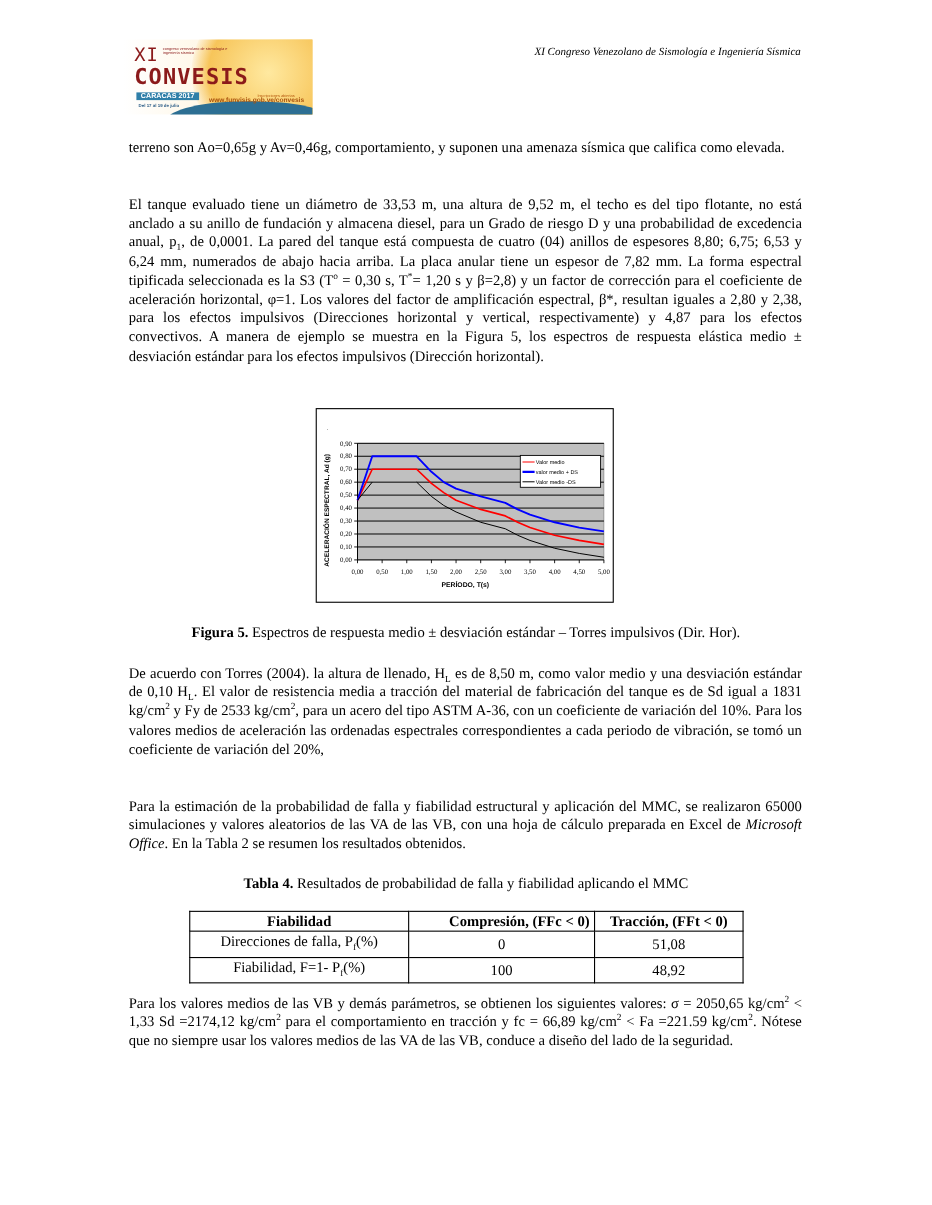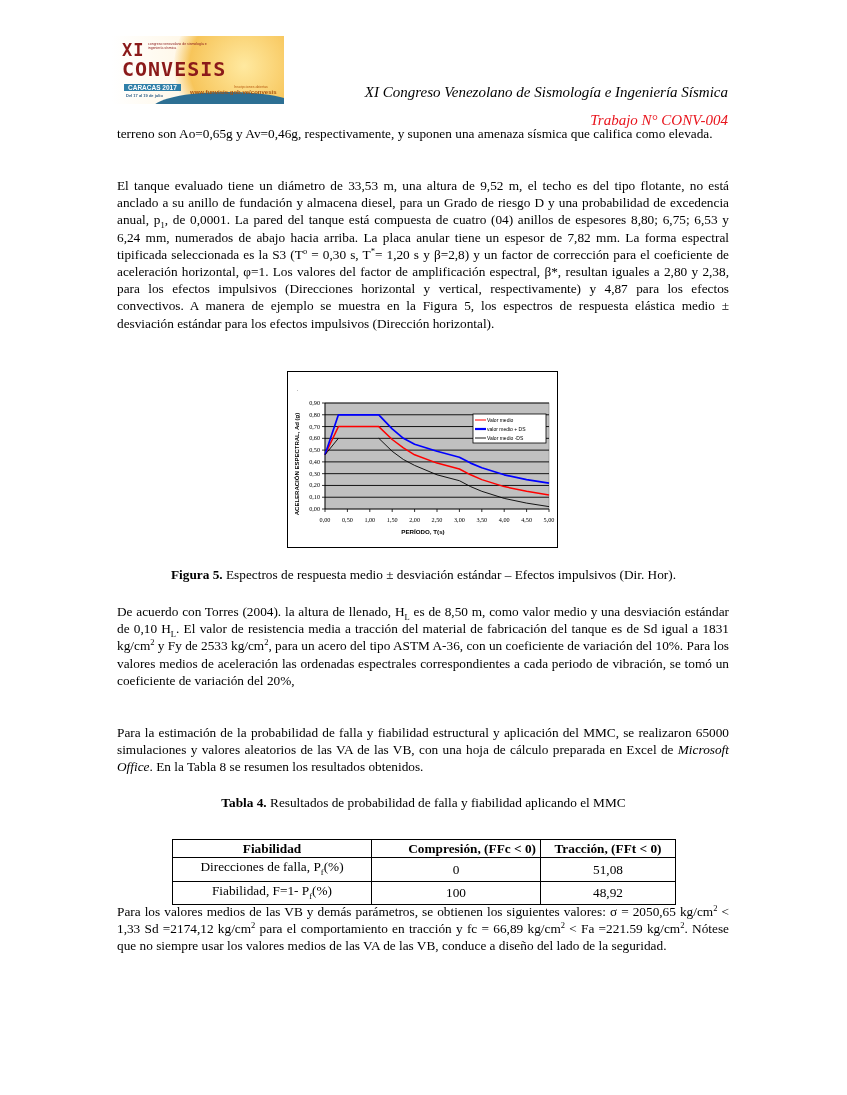--- a/index.html
+++ b/index.html
@@ -4,53 +4,53 @@
 <style>
   html, body { margin: 0; padding: 0; background: #ffffff; }
   body { width: 847px; height: 1095px; position: relative; overflow: hidden;
          font-family: "Liberation Serif", serif; color: #000; }
   .logo { position: absolute; left: 112px; top: 36px; width: 172px; height: 68px;
           background: linear-gradient(90deg, #ffffff 0%, #fff7e6 45%, #fde7a6 75%, #f6c24a 100%);
           overflow: hidden; }
   .logo .sun { position: absolute; right: -30px; top: -40px; width: 140px; height: 140px; border-radius: 50%;
                background: radial-gradient(circle, #ffe9a0 0%, #f7c55a 55%, rgba(247,197,90,0) 72%); }
   .logo .xi { position: absolute; left: 10px; top: 4px; font-family: "DejaVu Sans Mono", monospace;
-              font-size: 17px; font-weight: bold; color: #8b1a1a; letter-spacing: 1px; }
+              font-size: 17px; font-weight: normal; color: #8b1a1a; letter-spacing: 1px; }
   .logo .conv { position: absolute; left: 10px; top: 21px; font-family: "DejaVu Sans Mono", monospace;
                 font-size: 20px; font-weight: bold; color: #8b1a1a; letter-spacing: 1px; }
   .logo .small { position: absolute; left: 36px; top: 6px; font-family: "Liberation Sans", sans-serif;
                  font-size: 3.5px; color: #8b1a1a; line-height: 4px; width: 60px; }
   .logo .caracas { position: absolute; left: 12px; top: 48px; background: #2f7fa8; color: #fff;
                    font-family: "Liberation Sans", sans-serif; font-size: 6.5px; padding: 0 4px; font-weight: bold; }
   .logo .dates { position: absolute; left: 14px; top: 57px; font-family: "Liberation Sans", sans-serif;
                  font-size: 4px; color: #2f5f88; font-weight: bold; }
   .logo .insc { position: absolute; left: 122px; top: 49px; font-family: "Liberation Sans", sans-serif;
                 font-size: 3.5px; color: #b65a10; }
   .logo .url { position: absolute; left: 78px; top: 53px; font-family: "Liberation Sans", sans-serif;
                font-size: 6px; color: #a8530e; font-weight: bold; }
   .logo .hill { position: absolute; left: 40px; bottom: -22px; width: 150px; height: 34px;
                 border-radius: 50% 50% 0 0; background: #2d6f93; }
 
   .header { position: absolute; right: 119px; top: 40px; text-align: right; font-style: italic;
-            font-size: 15px; line-height: 15px; margin-top: 45px; }
+            font-size: 10px; line-height: 15px; }
   .header .red { color: #e8141c; margin-top: 13px; display: block; }
 
   .para { position: absolute; left: 117px; width: 612px; font-size: 13.3px; line-height: 17.2px;
           text-align: justify; }
   .para sub, .para sup { font-size: 8.5px; line-height: 0; }
 
   .figure-frame { position: absolute; left: 287px; top: 371px; width: 271px; height: 177px;
                   border: 1px solid #000; box-sizing: border-box; background: #fff; }
   .figure-frame svg { position: absolute; left: 0; top: 0; }
 
   .caption { position: absolute; left: 0; width: 847px; text-align: center; font-size: 13.3px; }
   .caption b { font-weight: bold; }
 
   table.results { position: absolute; left: 172px; top: 828px; border-collapse: collapse;
-                  font-size: 13.3px; width: 504px; margin-top: 11px; }
+                  font-size: 13.3px; width: 504px; }
   table.results th, table.results td { border: 1px solid #000; text-align: center; padding: 0 4px;
                   line-height: 17px; }
   table.results th { font-weight: bold; }
   table.results sub { font-size: 8.5px; }
 </style>
 </head>
 <body>
 
 <div class="logo">
   <div class="sun"></div>
@@ -59,24 +59,23 @@
   <div class="small">congreso venezolano de sismología e ingeniería sísmica</div>
   <div class="conv">CONVESIS</div>
   <div class="caracas">CARACAS 2017</div>
   <div class="dates">Del 17 al 19 de julio</div>
   <div class="insc">Inscripciones abiertas</div>
   <div class="url">www.funvisis.gob.ve/convesis</div>
 </div>
 
 <div class="header">
   <div>XI Congreso Venezolano de Sismología e Ingeniería Sísmica</div>
-  <span class="red">Trabajo N° CONV-004</span>
 </div>
 
-<div class="para" style="top:125px;">terreno son Ao=0,65g y Av=0,46g, respectivamente, y suponen una amenaza sísmica que califica como elevada.</div>
+<div class="para" style="top:125px;">terreno son Ao=0,65g y Av=0,46g, comportamiento, y suponen una amenaza sísmica que califica como elevada.</div>
 
 <div class="para" style="top:177px;"><span>El tanque evaluado tiene un diámetro de 33,53 m, una altura de 9,52 m, el techo es del tipo flotante, no está anclado a su anillo de fundación y almacena diesel, para un Grado de riesgo D y una probabilidad de excedencia anual, p</span><sub>1</sub><span>,  de 0,0001. La pared del tanque está compuesta de cuatro (04) anillos de espesores 8,80; 6,75; 6,53 y 6,24 mm, numerados de abajo hacia arriba. La placa anular tiene un espesor de 7,82 mm.  La forma espectral tipificada seleccionada es la S3 (T</span><sup>o</sup><span> = 0,30 s, T</span><sup>*</sup><span>= 1,20 s y β=2,8) y un factor de corrección para el coeficiente de aceleración horizontal, φ=1.  Los valores del factor de amplificación espectral, β*, resultan iguales a 2,80 y 2,38, para los efectos impulsivos (Direcciones horizontal y vertical, respectivamente) y 4,87 para los efectos convectivos. A manera de ejemplo se muestra en la Figura 5, los espectros de respuesta elástica medio ± desviación estándar para los efectos impulsivos (Dirección horizontal).</span></div>
 
 <div class="figure-frame">
   <svg id="chart" width="271" height="177">
     <text x="9" y="19" font-size="5" fill="#000">.</text>
     <rect id="plot-bg" x="37" y="31" width="224" height="106" fill="#c0c0c0" stroke="#808080" stroke-width="0.6"></rect>
     <g id="gridlines">
         <line x1="37" x2="261" y1="125.22222222222223" y2="125.22222222222223" stroke="#000" stroke-width="0.9"></line>
         <line x1="37" x2="261" y1="113.44444444444444" y2="113.44444444444444" stroke="#000" stroke-width="0.9"></line>
@@ -151,25 +150,25 @@
         <line x1="187" x2="198" y1="48" y2="48" stroke="#ff0000" stroke-width="1"></line>
         <text x="199" y="50" font-size="5" font-family="Liberation Sans, sans-serif">Valor medio</text>
         <line x1="187" x2="198" y1="57" y2="57" stroke="#0000ff" stroke-width="2.2"></line>
         <text x="199" y="59" font-size="5" font-family="Liberation Sans, sans-serif">valor medio + DS</text>
         <line x1="187" x2="198" y1="66" y2="66" stroke="#000000" stroke-width="0.9"></line>
         <text x="199" y="68" font-size="5" font-family="Liberation Sans, sans-serif">Valor medio -DS</text>
       </g>
   </svg>
 </div>
 
-<div class="caption" style="top:567px;"><b>Figura 5.</b><span> Espectros de respuesta medio ± desviación estándar – Efectos impulsivos (Dir. Hor).</span></div>
+<div class="caption" style="top:567px;"><b>Figura 5.</b><span> Espectros de respuesta medio ± desviación estándar – Torres impulsivos (Dir. Hor).</span></div>
 
 <div class="para" style="top:603px;"><span>De acuerdo con Torres (2004). la altura de llenado, H</span><sub>L</sub><span> es de  8,50 m, como valor medio y una desviación estándar de 0,10 H</span><sub>L</sub><span>. El valor de resistencia media a tracción del material de fabricación del tanque es de Sd igual a 1831 kg/cm</span><sup>2</sup><span> y Fy de 2533 kg/cm</span><sup>2</sup><span>, para un acero del tipo ASTM A-36, con un coeficiente de variación del 10%. Para los valores medios de aceleración las ordenadas espectrales correspondientes a cada periodo de vibración, se tomó un coeficiente de variación del 20%,</span></div>
 
-<div class="para" style="top:724px;"><span>Para la estimación de la probabilidad de falla y fiabilidad estructural y aplicación del MMC, se realizaron 65000 simulaciones y valores aleatorios de las VA de las VB, con una hoja de cálculo preparada en Excel de </span><i>Microsoft Office</i><span>. En la Tabla 8 se resumen los resultados obtenidos.</span></div>
+<div class="para" style="top:724px;"><span>Para la estimación de la probabilidad de falla y fiabilidad estructural y aplicación del MMC, se realizaron 65000 simulaciones y valores aleatorios de las VA de las VB, con una hoja de cálculo preparada en Excel de </span><i>Microsoft Office</i><span>. En la Tabla 2 se resumen los resultados obtenidos.</span></div>
 
 <div class="caption" style="top:795px;"><b>Tabla 4.</b><span> Resultados de probabilidad de falla y fiabilidad aplicando el MMC</span></div>
 
 <table class="results">
   <thead>
     <tr>
       <th style="width:190px;">Fiabilidad</th>
       <th style="width:160px;text-align:right;">Compresión, (FFc &lt; 0)</th>
       <th>Tracción, (FFt &lt; 0)</th>
     </tr>

